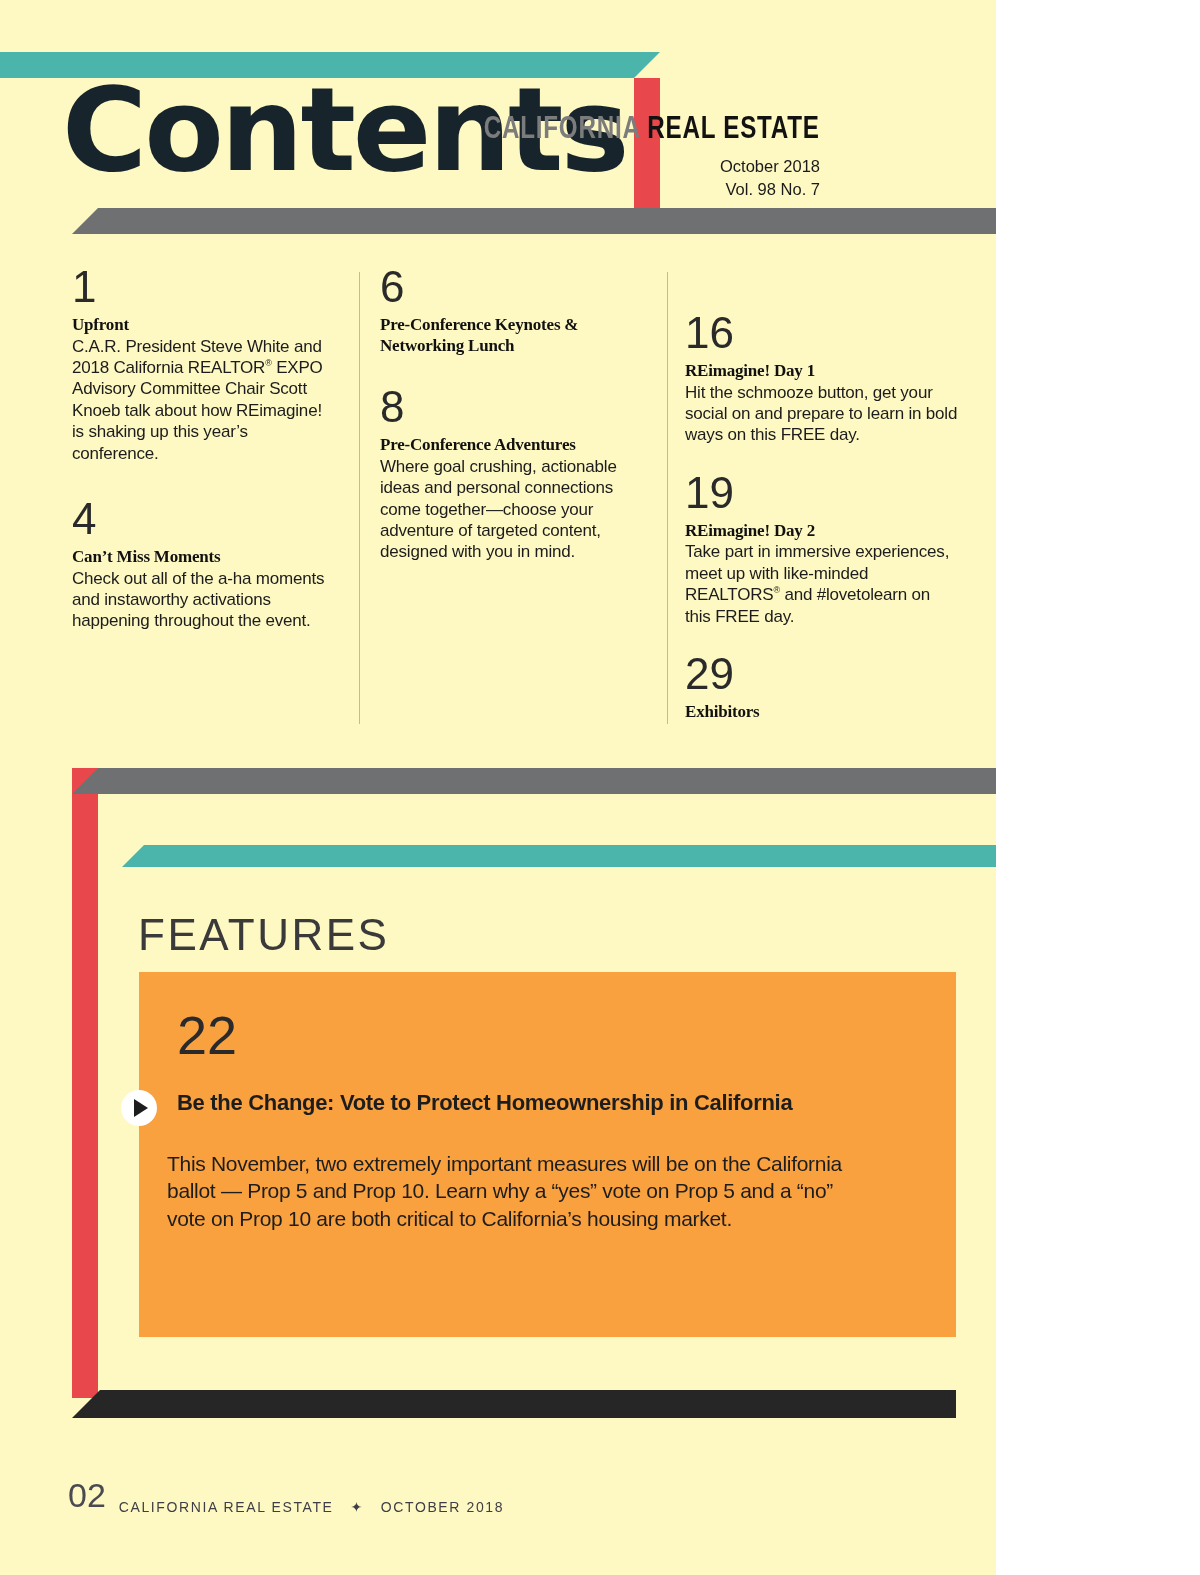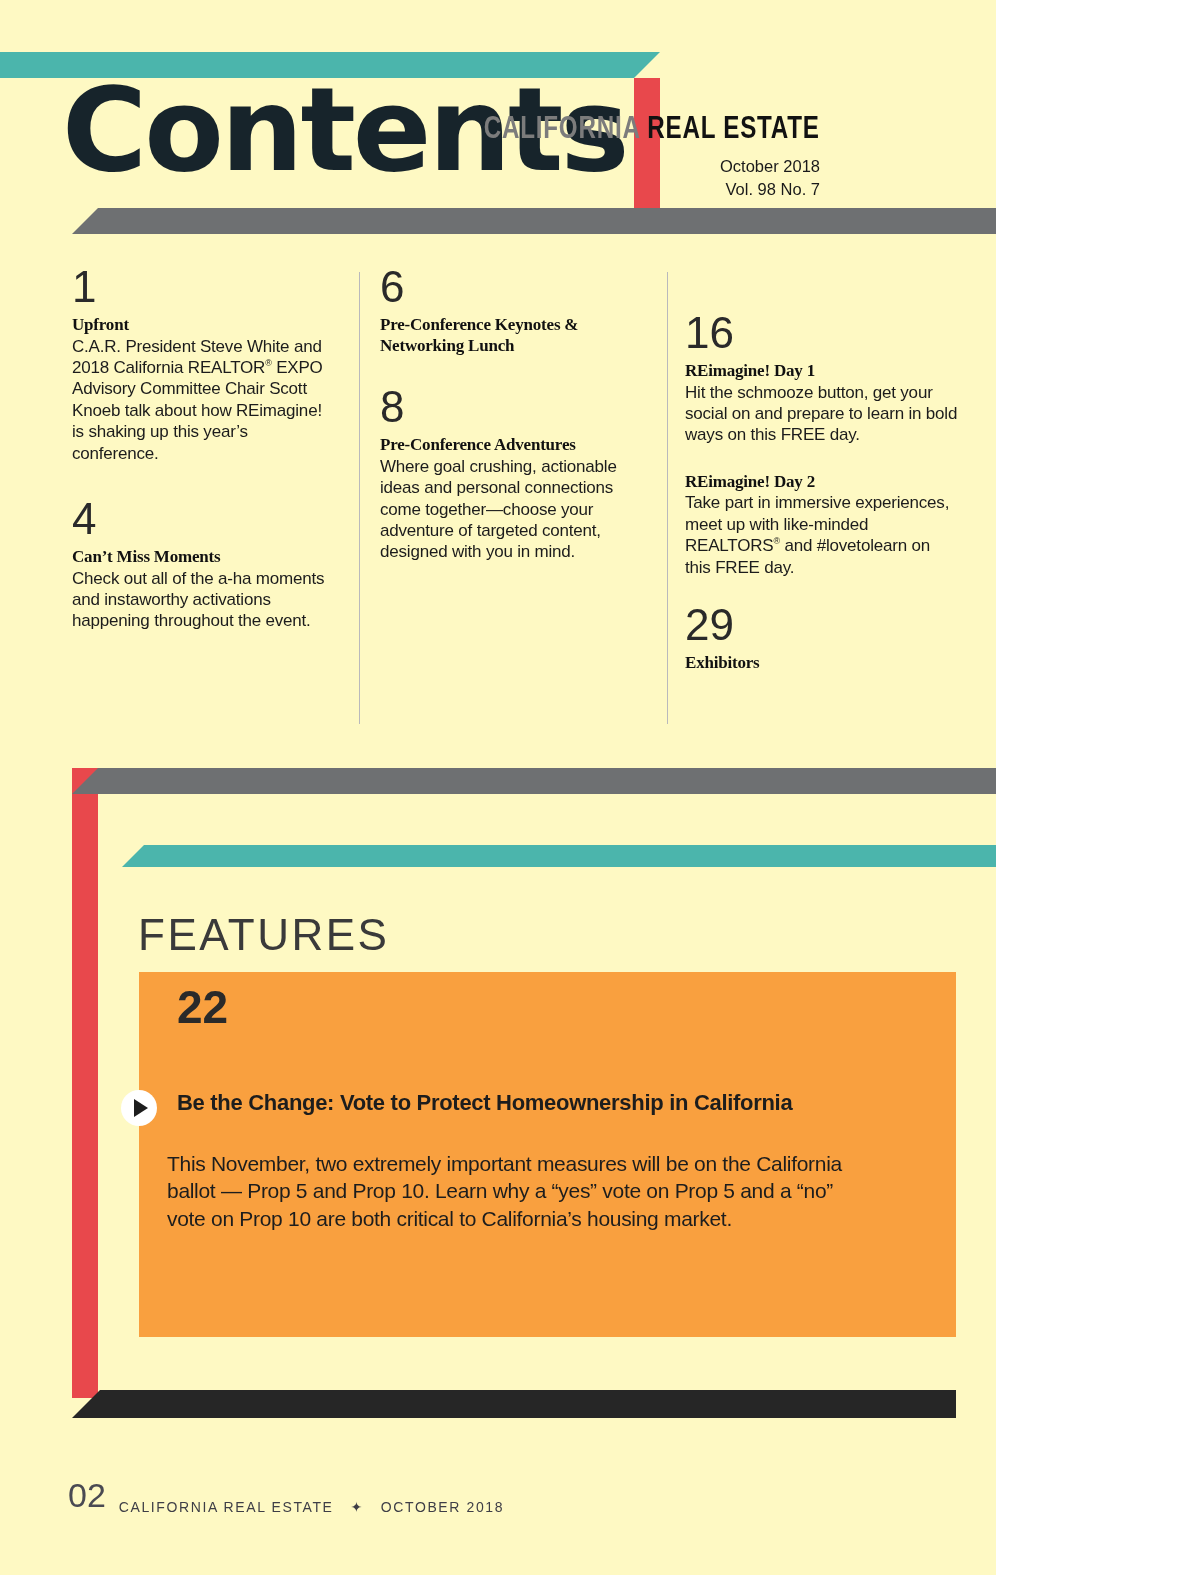--- a/index.html
+++ b/index.html
@@ -106,22 +106,22 @@
   .features-heading {
     position:absolute; left:138px; top:910px;
     font-size:44px; font-weight:300; color:#3A3A3A;
     letter-spacing:2.5px; z-index:5;
   }
   .feature-box {
     position:absolute; left:139px; top:972px; width:817px; height:365px;
     background:#F9A03F; z-index:4;
   }
   .feature-num {
-    position:absolute; left:38px; top:12px;
-    font-size:46px; font-weight:700; color:#2A2A2A; line-height:1;
+    position:absolute; left:38px; top:36px;
+    font-size:54px; font-weight:400; color:#2A2A2A; line-height:1;
   }
   .feature-marker {
     position:absolute; left:-18px; top:118px;
     width:36px; height:36px; border-radius:50%; background:#ffffff;
     z-index:6;
   }
   .feature-marker .tri {
     position:absolute; left:13px; top:9px;
     width:0; height:0;
     border-left:14px solid #1d1d1d;
@@ -203,20 +203,21 @@
       </div>
     </div>
 
     <div class="col col-3">
       <div class="entry">
         <div class="entry-num">16</div>
         <div class="entry-title">REimagine! Day 1</div>
         <div class="entry-desc">Hit the schmooze button, get your social on and prepare to learn in bold ways on this FREE day.</div>
       </div>
       <div class="entry" style="margin-top:24px;">
+        <div class="entry-num">19</div>
         <div class="entry-title">REimagine! Day 2</div>
         <div class="entry-desc">Take part in immersive experiences, meet up with like-minded REALTORS<sup>®</sup> and #lovetolearn on this FREE day.</div>
       </div>
       <div class="entry" style="margin-top:24px;">
         <div class="entry-num">29</div>
         <div class="entry-title">Exhibitors</div>
       </div>
     </div>
   </div>
 

